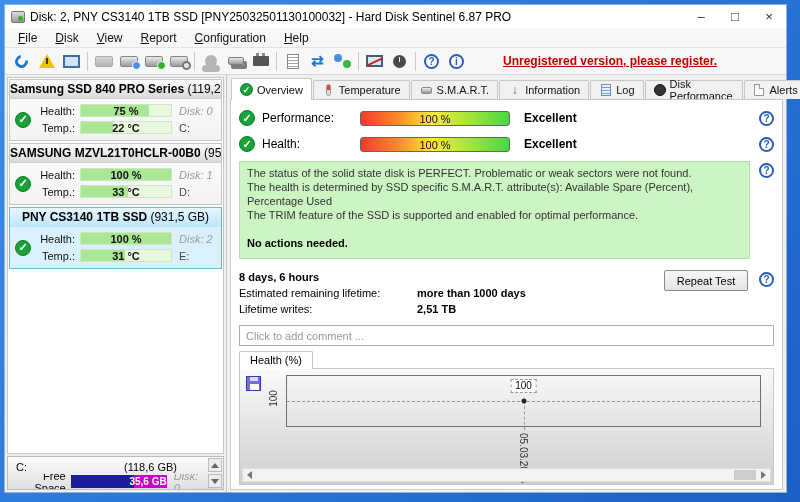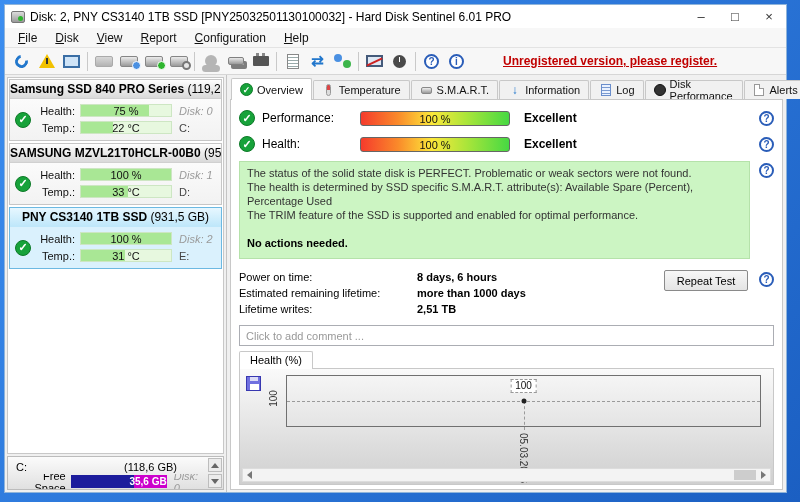--- a/index.html
+++ b/index.html
@@ -69,21 +69,21 @@
   .diskname { font-weight:bold; }
   .disksize { font-weight:normal; }
   .diskbody { position:relative; padding:3px 2px 4px 26px; }
   .ckc { width:16px; height:16px; border-radius:50%; background:#17a23a; border:1px solid #0d7a28; color:#fff;
          font-size:11px; font-weight:bold; display:flex; align-items:center; justify-content:center; }
   .diskbody .ckc { position:absolute; left:5px; top:50%; transform:translateY(-50%); }
   .diskrow { display:flex; align-items:center; height:17px; font-size:11px; }
   .diskrow .lbl { width:44px; text-align:right; padding-right:5px; color:#111; }
   .sbar { width:92px; height:13px; background:#e7f8df; border:1px solid #cde6c3; position:relative; }
   .sbar .fill { position:absolute; left:0; top:0; bottom:0; background:#a9e795; }
-  .sbar .txt { position:absolute; inset:0; text-align:center; font-size:11px; line-height:12px; color:#111; }
+  .sbar .txt { position:absolute; inset:0; text-align:center; font-size:11px; line-height:12px; color:#111;font-weight:bold; }
   .dmeta { margin-left:7px; color:#9a9a9a; font-style:italic; font-size:11px; }
   .dletter { margin-left:7px; color:#444; font-size:11px; }
 
   .partpanel { height:34px; flex:none; margin:0 2px 2px 2px; border:1px solid #bcbcbc;
                background:linear-gradient(#fbfbfb,#e0e0e0); position:relative; padding:2px 20px 0 8px; font-size:11px; }
   .prow1 { display:flex; height:15px; align-items:center; }
   .psize { margin-left:auto; margin-right:26px; }
   .prow2 { display:flex; height:15px; align-items:center; overflow:hidden; }
   .prow2 .flabel { width:62px; text-align:right; padding-right:5px; }
   .fsbar { width:96px; height:13px; background:#cc00cc; position:relative; flex:none; }
@@ -164,21 +164,21 @@
   .statusbar { height:18px; flex:none; background:#f0f0f0; border-top:1px solid #d8d8d8; display:flex; align-items:center; }
   .statuscell { margin-left:2px; flex:1; height:15px; border:1px solid #cfcfcf; font-size:11px; line-height:13px; padding-left:4px; color:#111; background:#f0f0f0; }
 </style>
 </head>
 <body>
 
 <div class="window">
 
   <div class="titlebar">
     <div class="appicon"></div>
-    <span class="title-text">Disk: 2, PNY CS3140 1TB SSD [PNY25032501130100032]  -  Hard Disk Sentinel 6.01 PRO</span>
+    <span class="title-text">Disk: 2, PNY CS3140 1TB SSD [PNY25032501130100032]  -  Hard Disk Sentinel 6.87 PRO</span>
     <div class="wincontrols">
       <div class="winbtn">–</div>
       <div class="winbtn">□</div>
       <div class="winbtn">×</div>
     </div>
   </div>
 
   <div class="menubar">
     <span class="menu-item">File</span>
     <span class="menu-item">Disk</span>
@@ -438,21 +438,20 @@
             <div>The TRIM feature of the SSD is supported and enabled for optimal performance.</div>
             <div class="bold">No actions needed.</div>
           </div>
           <div class="greenhelp">
               <div class="circ-help">?</div>
             </div>
         </div>
 
         <div class="infoblock">
           <div class="irow">
-            <span class="ilabel">Power on time:</span>
             <span class="ivalue">8 days, 6 hours</span>
           </div>
           <div class="irow">
             <span class="ilabel">Estimated remaining lifetime:</span>
             <span class="ivalue">more than 1000 days</span>
           </div>
           <div class="irow">
             <span class="ilabel">Lifetime writes:</span>
             <span class="ivalue">2,51 TB</span>
           </div>

